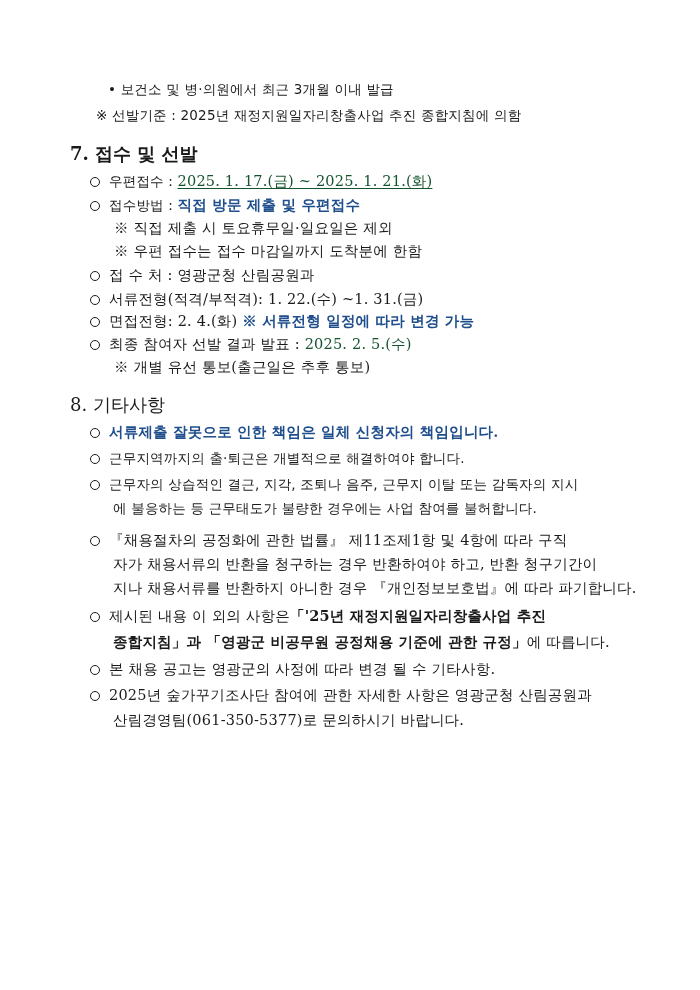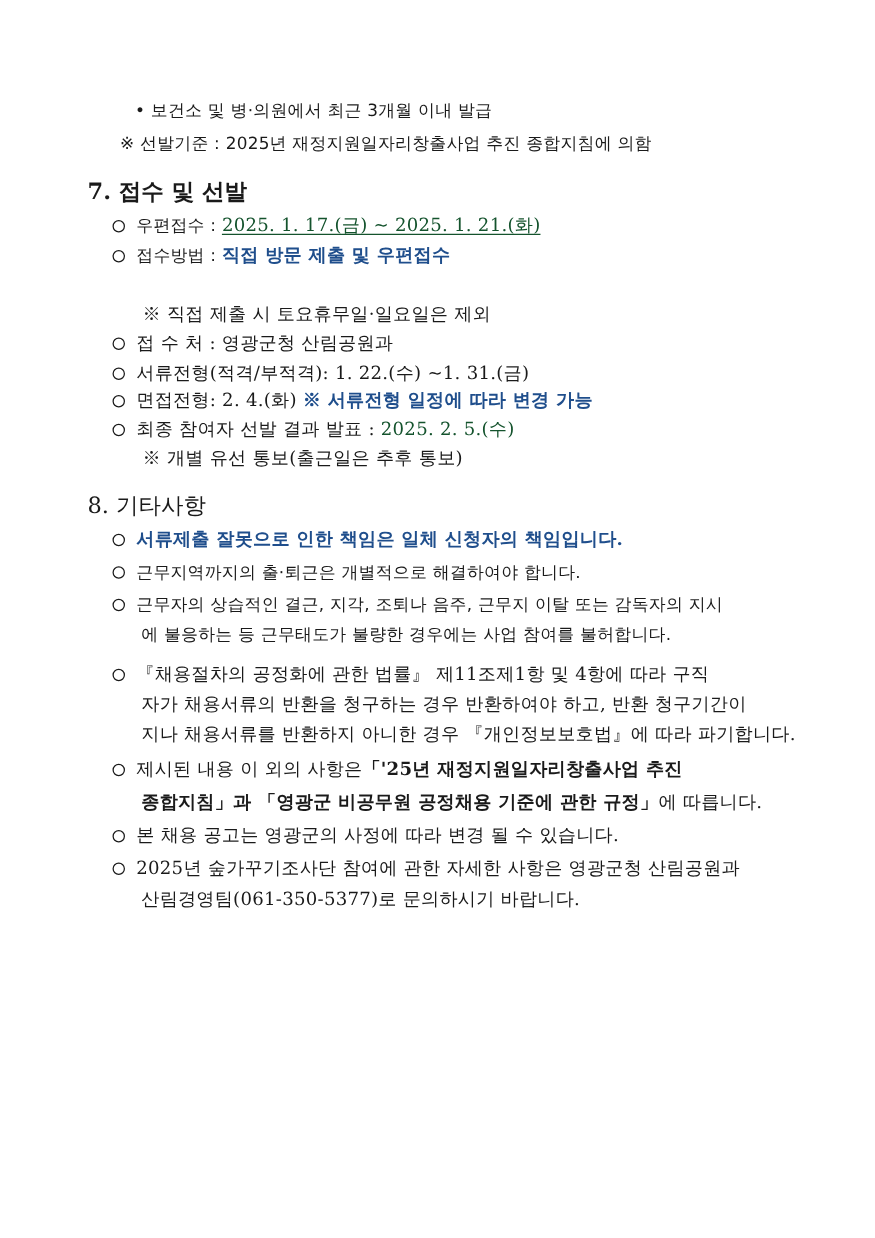--- a/index.html
+++ b/index.html
@@ -61,21 +61,22 @@
   <div class="heading" style="left:58px; top:143px;">7. 접수 및 선발</div>
 
   <div class="line" style="left:78px; top:172px;">
     <span class="circle"></span><span class="sans">우편접수 : </span><span class="blue underline">2025. 1. 17.(금) ~ 2025. 1. 21.(화)</span>
   </div>
 
   <div class="line" style="left:78px; top:196px;">
     <span class="circle"></span><span class="sans">접수방법 : </span><span class="blue-bold">직접 방문 제출 및 우편접수</span>
   </div>
 
-  <div class="line" style="left:102px; top:219px;margin-top:24px;">※ 직접 제출 시 토요휴무일·일요일은 제외</div>
+  <div class="line" style="left:102px; top:219px;">※ 직접 제출 시 토요휴무일·일요일은 제외</div>
+  <div class="line" style="left:102px; top:242px;">※ 우편 접수는 접수 마감일까지 도착분에 한함</div>
 
   <div class="line" style="left:78px; top:266px;">
     <span class="circle"></span><span>접 수 처 : 영광군청 산림공원과</span>
   </div>
 
   <div class="line" style="left:78px; top:290px;">
     <span class="circle"></span><span>서류전형(적격/부적격): 1. 22.(수) ~1. 31.(금)</span>
   </div>
 
   <div class="line" style="left:78px; top:312px;">
@@ -110,21 +111,21 @@
   <div class="line" style="left:101px; top:579px;">지나 채용서류를 반환하지 아니한 경우 『개인정보보호법』에 따라 파기합니다.</div>
 
   <div class="line" style="left:78px; top:607px;">
     <span class="circle"></span><span>제시된 내용 이 외의 사항은</span><span class="bold">「'25년 재정지원일자리창출사업 추진</span>
   </div>
   <div class="line" style="left:101px; top:633px;">
     <span class="bold">종합지침」과 「영광군 비공무원 공정채용 기준에 관한 규정」</span><span>에 따릅니다.</span>
   </div>
 
   <div class="line" style="left:78px; top:660px;">
-    <span class="circle"></span><span>본 채용 공고는 영광군의 사정에 따라 변경 될 수 있습니다.</span>
+    <span class="circle"></span><span>본 채용 공고는 영광군의 사정에 따라 변경 될 수 기타사항.</span>
   </div>
 
   <div class="line" style="left:78px; top:686px;">
     <span class="circle"></span><span>2025년 숲가꾸기조사단 참여에 관한 자세한 사항은 영광군청 산림공원과</span>
   </div>
   <div class="line" style="left:101px; top:711px;">산림경영팀(061-350-5377)로 문의하시기 바랍니다.</div>
 
 </div>
 
 </body></html>

